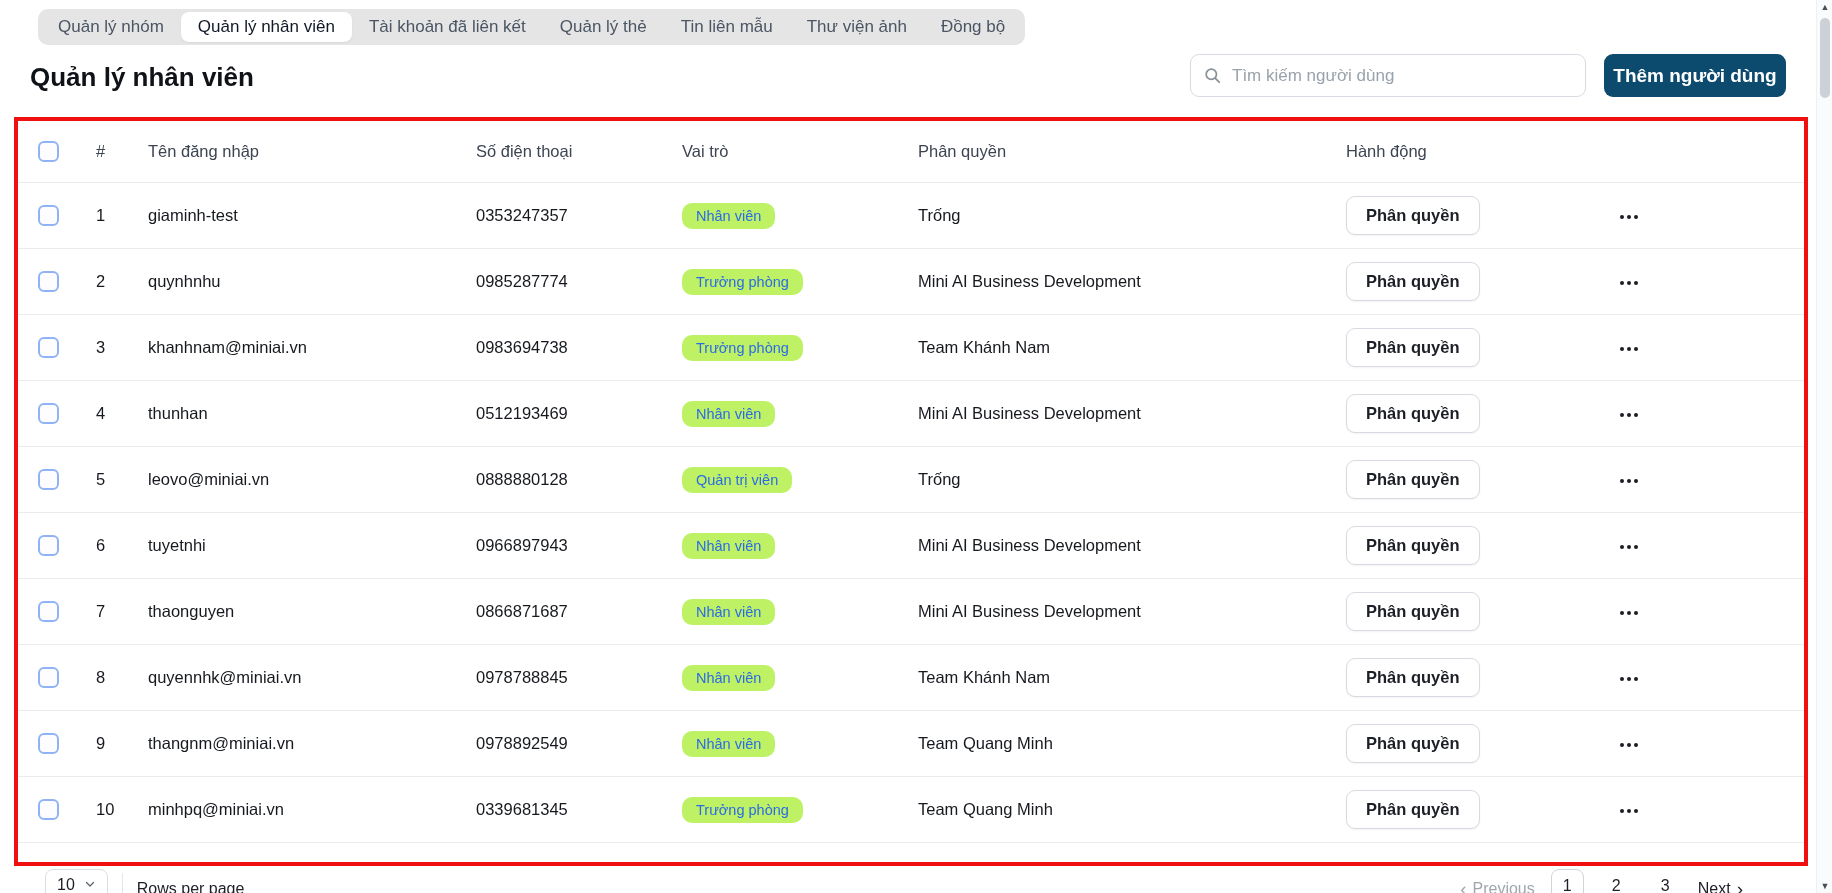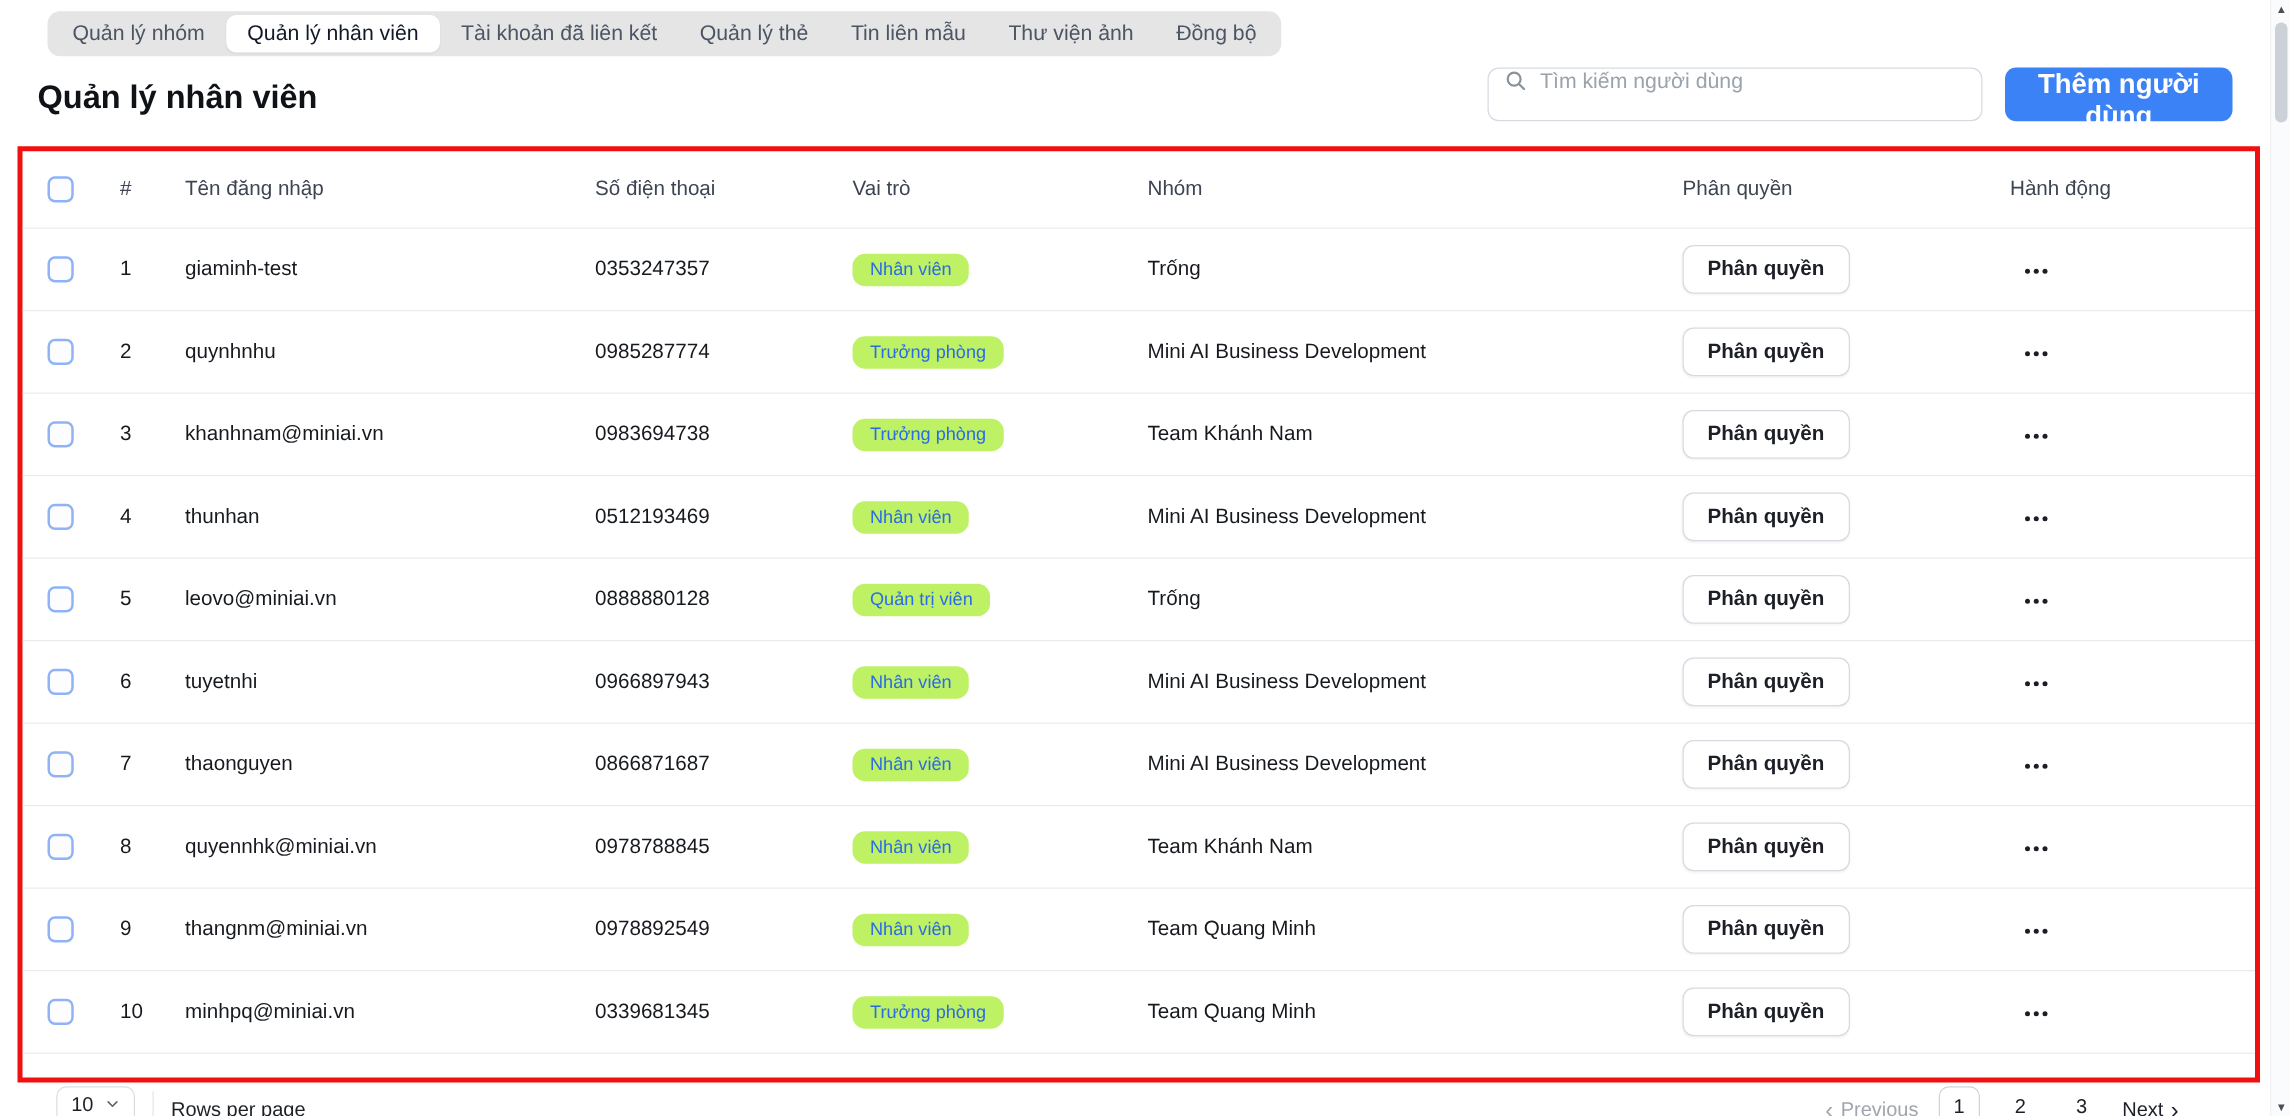--- a/index.html
+++ b/index.html
@@ -20,29 +20,29 @@
     height:30px; line-height:30px; padding:0 17px; border-radius:8px;
     font-size:17px; color:#4b5563; white-space:nowrap;
   }
   .tab.active { background:#fff; color:#111827; box-shadow:0 1px 2px rgba(0,0,0,.06); }
 
   
   .title { position:absolute; left:30px; top:62px; font-size:26px; font-weight:700; color:#0f1217; }
   .search {
     position:absolute; left:1190px; top:54px; width:396px; height:43px;
     border:1px solid #d7dbe1; border-radius:9px; background:#fff;
-    display:flex; align-items:flex-start; padding:0 12px; gap:10px;
+    display:flex; align-items:center; padding:0 12px; gap:10px;
   }
   .s-icon { display:flex; align-items:center; }
   .s-input { border:none; outline:none; flex:1; font-size:17px; color:#333; background:transparent; }
   .s-input::placeholder { color:#9aa2ab; }
   .add-btn {
     position:absolute; left:1604px; top:54px; width:182px; height:43px;
-    background:#3b82f6; color:#fff; border-radius:9px;
-    font-size:22px; font-weight:600;
+    background:#0c4a6e; color:#fff; border-radius:9px;
+    font-size:19px; font-weight:600;
   }
 
   
   .red-box {
     position:absolute; left:14px; top:117px; width:1794px; height:749px;
     border:4px solid #ef1010; background:#fff; overflow:hidden;
   }
   .row {
     display:grid;
     grid-template-columns:58px 52px 328px 206px 236px 428px 262px 1fr;
@@ -137,21 +137,20 @@
   <div class="red-box">
     <div class="row thead">
       <div class="c-check">
         <div class="checkbox"></div>
       </div>
 
     <div class="hcell c-idx">#</div>
         <div class="hcell c-user">Tên đăng nhập</div>
         <div class="hcell c-phone">Số điện thoại</div>
         <div class="hcell c-role">Vai trò</div>
-        <div class="hcell c-group">Nhóm</div>
         <div class="hcell c-perm">Phân quyền</div>
         <div class="hcell c-action">Hành động</div>
       </div>
     <div id="tbody">
         <div class="row trow">
           <div class="c-check">
             <div class="checkbox"></div>
           </div>
           <div class="cell c-idx">1</div>
           <div class="cell c-user">giaminh-test</div>

